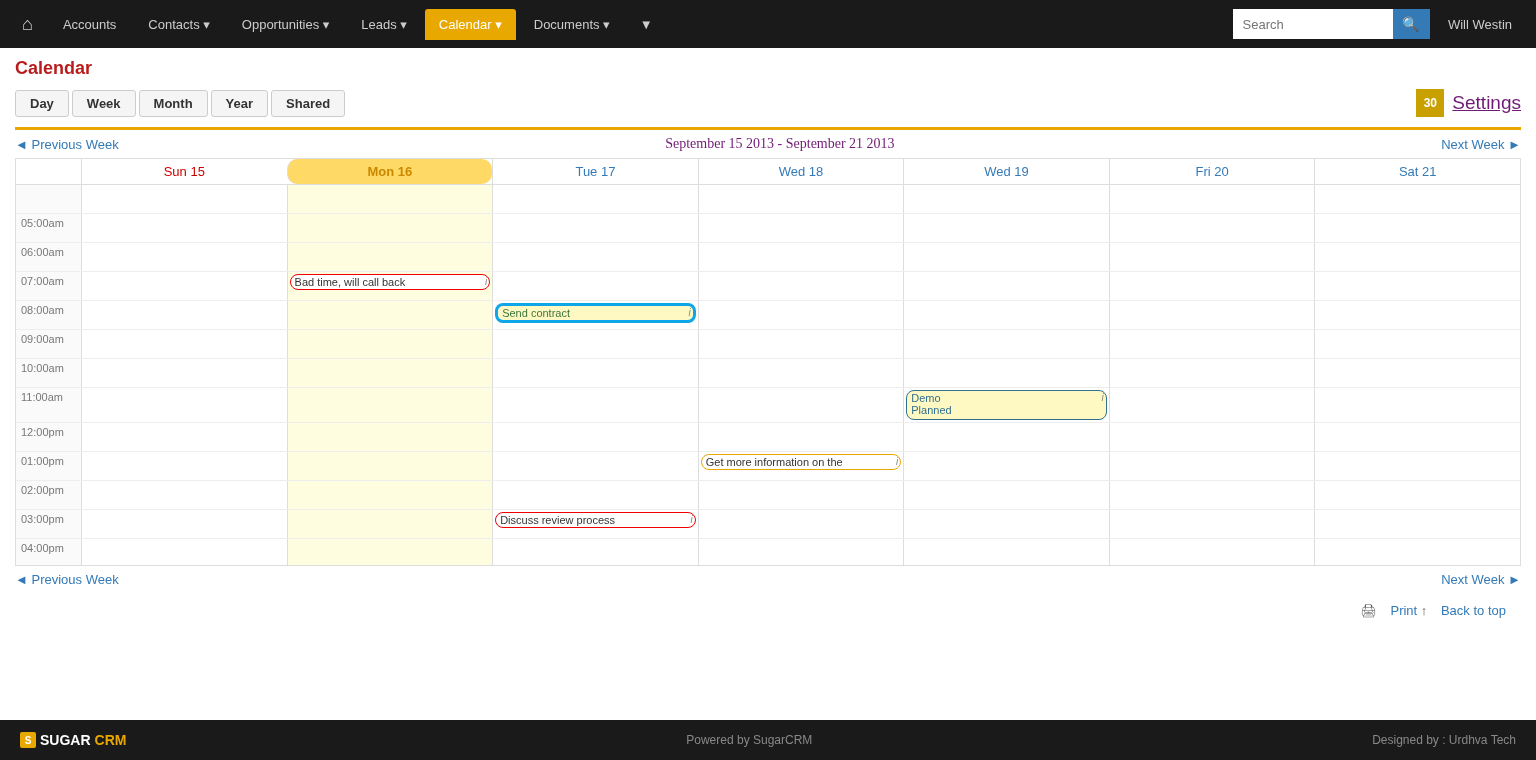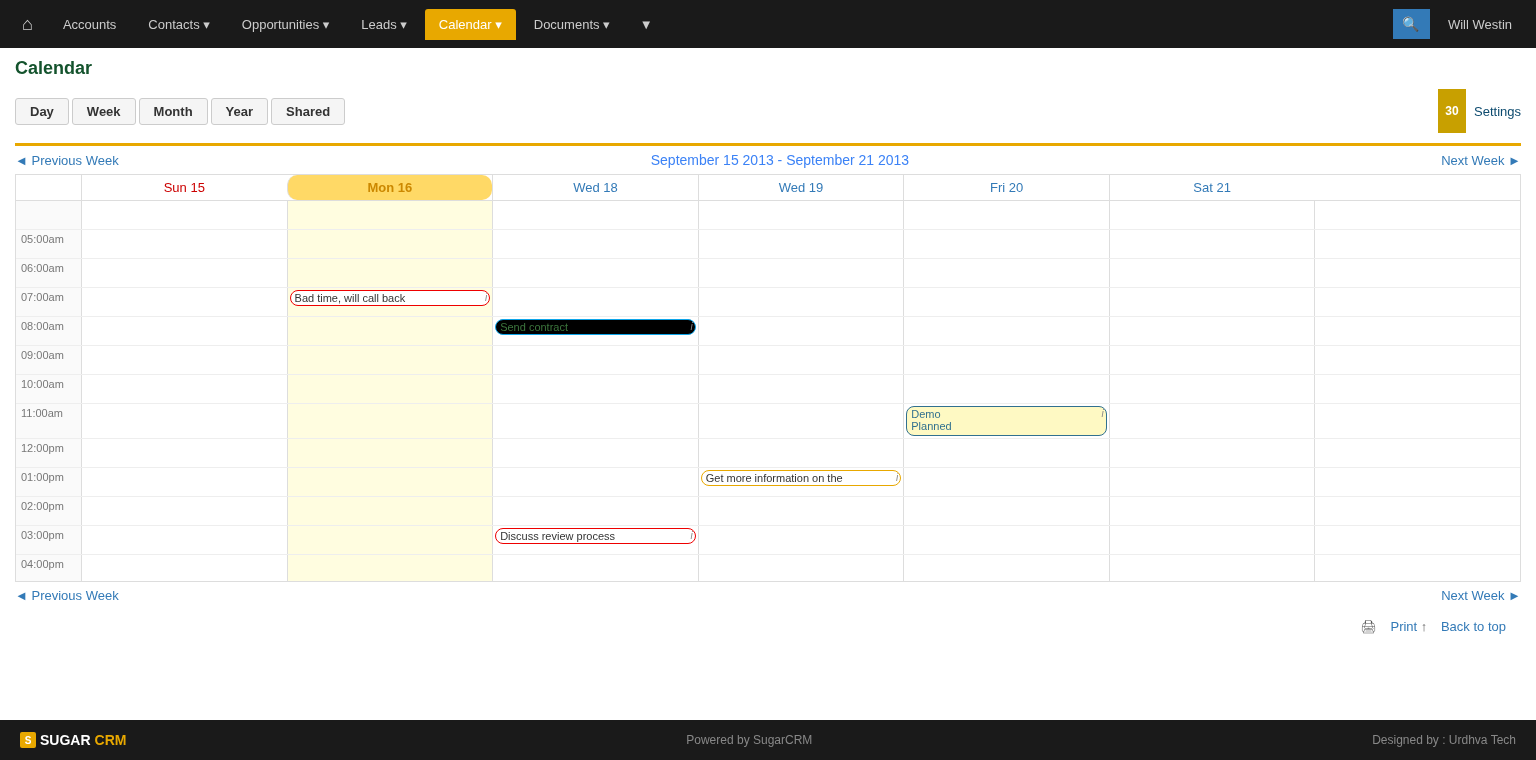--- a/index.html
+++ b/index.html
@@ -65,21 +65,21 @@
     
     .page-content {
       padding: 10px 15px;
       background: #fff;
       min-height: calc(100vh - 48px - 40px);
     }
 
     .page-title {
       font-size: 18px;
       font-weight: bold;
-      color: #14532d;
+      color: #b91c1c;
       margin-bottom: 10px;
     }
 
     
     .calendar-controls {
       display: flex;
       align-items: center;
       justify-content: space-between;
       margin-bottom: 0;
     }
@@ -97,33 +97,34 @@
       border-radius: 3px;
       font-weight: bold;
     }
     .settings-area {
       display: flex;
       align-items: center;
       gap: 8px;
     }
     .calendar-icon {
       width: 28px;
-      height: 44px;
+      height: 28px;
       background: #c8a000;
       display: flex;
       align-items: center;
       justify-content: center;
       color: white;
       font-size: 12px;
       font-weight: bold;
     }
     .settings-link {
-      color: #0c4a6e;
-      cursor: pointer;
-      font-size: 13px;
+      color: #701a75;
+      cursor: pointer;
+      font-size: 19px;
+      text-decoration: underline;
     }
 
     
     .orange-divider {
       height: 3px;
       background: #e8a800;
       margin: 10px 0 0 0;
     }
 
     
@@ -134,21 +135,22 @@
       padding: 6px 0;
       font-size: 13px;
     }
     .week-nav a {
       color: #337ab7;
       text-decoration: none;
       cursor: pointer;
     }
     .week-title {
       font-size: 14px;
-      color: #3b82f6;
+      color: #701a75;
+      font-family: Liberation Serif, serif;
     }
 
     
     .calendar-grid {
       border: 1px solid #ddd;
       overflow: hidden;
     }
     .calendar-header {
       display: grid;
       grid-template-columns: 65px repeat(7, 1fr);
@@ -217,22 +219,22 @@
       font-style: italic;
       color: #888;
       font-size: 10px;
     }
     .event-red {
       background: #fff;
       border: 1px solid #e00;
       color: #333;
     }
     .event-green {
-      background: #000000;
-      border: 1px solid #0ea5e9;
+      background: #fef9c3;
+      border: 3px solid #0ea5e9;
       color: #3c763d;
     }
     .event-blue {
       background: #fef9c3;
       border: 1px solid #31708f;
       color: #31708f;
     }
     .event-orange {
       background: #fff;
       border: 1px solid #e8a800;
@@ -303,20 +305,21 @@
   <span class="home-icon">⌂</span>
   <span class="nav-item">Accounts</span>
   <span class="nav-item">Contacts ▾</span>
   <span class="nav-item">Opportunities ▾</span>
   <span class="nav-item">Leads ▾</span>
   <span class="nav-item active">Calendar ▾</span>
   <span class="nav-item">Documents ▾</span>
   <span class="nav-extra">▼</span>
   <div class="nav-spacer"></div>
   <div class="search-container">
+    <input class="search-input" type="text" placeholder="Search" style="">
     <button class="search-btn">🔍</button>
   </div>
   <span class="user-menu">Will Westin</span>
 </nav>
 
 <div class="page-content">
 
   <div class="page-title">Calendar</div>
 
   <div class="calendar-controls">
@@ -340,20 +343,21 @@
     <span class="week-title">September 15 2013 - September 21 2013</span>
     <a>Next Week ►</a>
   </div>
 
   <div class="calendar-grid">
 
     <div class="calendar-header">
       <div class="cal-header-cell"></div>
       <div class="cal-header-cell sunday">Sun 15</div>
       <div class="cal-header-cell monday">Mon 16</div>
+      <div class="cal-header-cell tuesday">Tue 17</div>
       <div class="cal-header-cell wednesday">Wed 18</div>
       <div class="cal-header-cell thursday">Wed 19</div>
       <div class="cal-header-cell friday">Fri 20</div>
       <div class="cal-header-cell saturday">Sat 21</div>
     </div>
 
     <div class="calendar-body">
 
       <div class="time-row">
         <div class="time-cell"></div>

